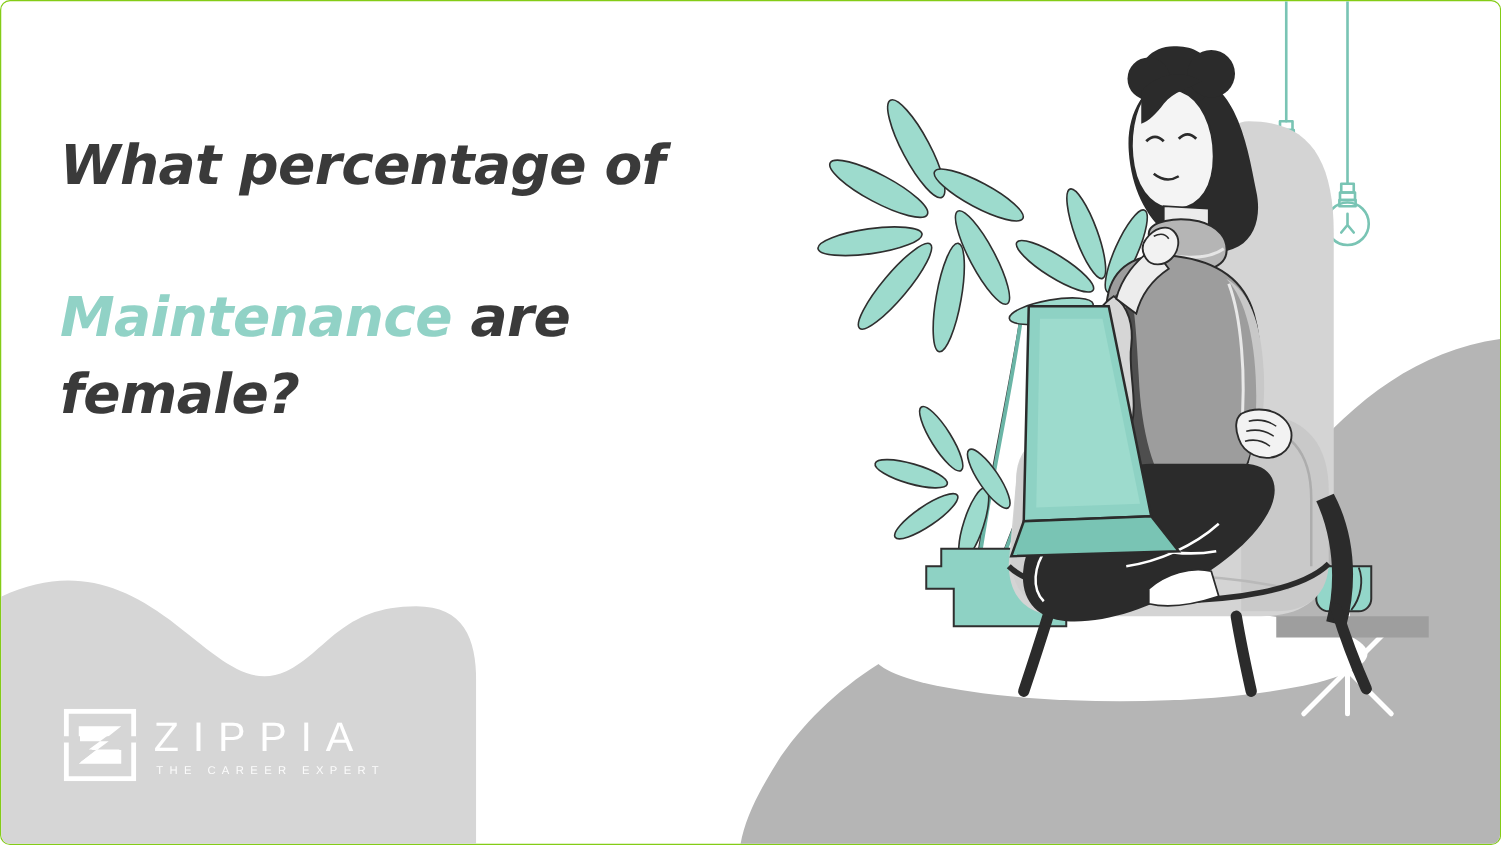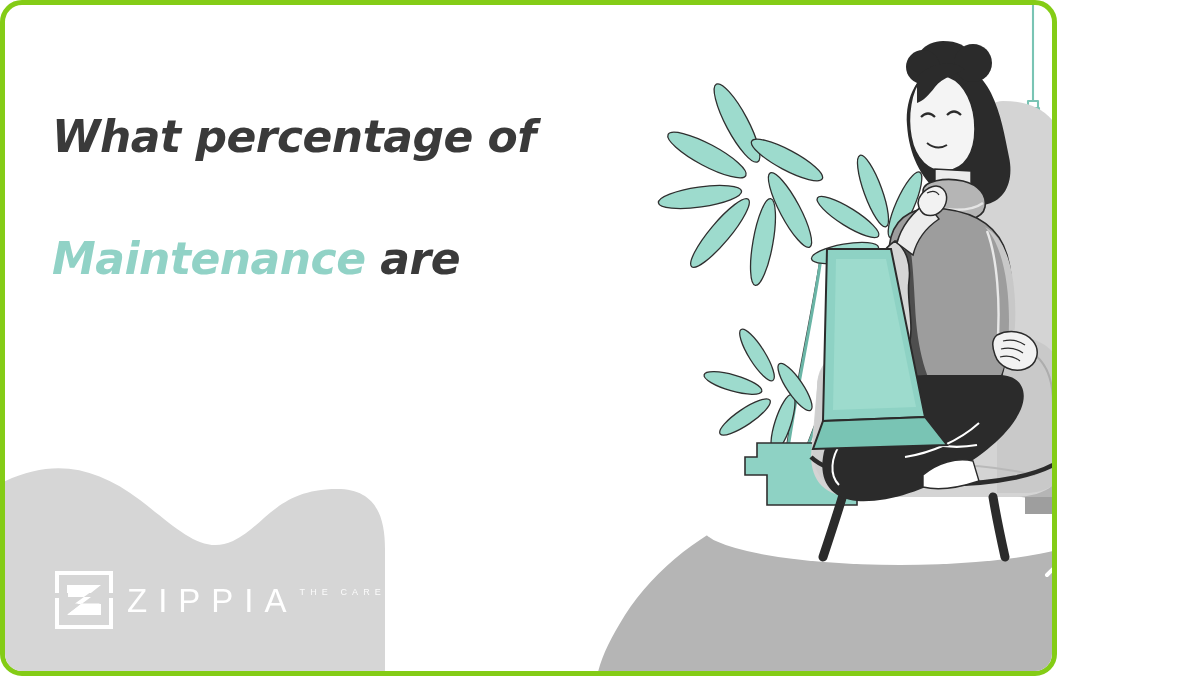--- a/index.html
+++ b/index.html
@@ -1,23 +1,23 @@
 <!DOCTYPE html>
 <html><head>
 <meta charset="utf-8">
 <style>
   html,body{margin:0;padding:0;background:#ffffff;}
   body{width:1201px;height:676px;font-family:"DejaVu Sans",sans-serif;}
 
   #card{
     position:relative;
-    width:1057px;height:676px;
+    width:1201px;height:676px;
     background:#ffffff;
-    border-radius:22px;
-    border:5px solid #84cc16;
+    border-radius:8px;
+    border:1px solid #84cc16;
     overflow:hidden;
     box-sizing:border-box;
   }
 
   
   .blob{position:absolute;}
 
   #blob-left{left:-40px;top:440px;width:420px;height:260px;}
   #blob-right{left:590px;top:250px;width:640px;height:440px;}
 
@@ -28,21 +28,21 @@
     font-style:italic;font-weight:bold;
     font-size:44px;line-height:61px;
     letter-spacing:-0.5px;
     color:#3a3a3a;
   }
   #headline .accent{color:#91d2c6;}
 
   
   #logo{position:absolute;left:50px;top:566px;display:flex;align-items:center;gap:14px;}
   #logo-mark{width:58px;height:58px;flex:none;}
-  #logo-words{display:flex;justify-content:center;padding-top:2px;}
+  #logo-words{display:flex;flex-direction:column;justify-content:center;padding-top:2px;}
   #logo-name{
     font-family:"Liberation Sans",sans-serif;
     font-size:33px;font-weight:400;
     letter-spacing:11px;color:#ffffff;line-height:1.05;
   }
   #logo-tagline{
     font-family:"Liberation Sans",sans-serif;
     font-size:9px;font-weight:400;
     letter-spacing:5.1px;color:#ffffff;opacity:.93;
     margin-top:3px;margin-left:2px;
@@ -65,20 +65,21 @@
 
   <svg class="blob" id="blob-right" viewBox="0 0 640 440" preserveAspectRatio="none">
     <path d="M640,18 C560,18 500,60 450,120 C400,180 340,222 250,232
              C160,242 75,290 30,360 C10,392 0,416 0,440 L640,440 Z" fill="#b5b5b5"></path>
   </svg>
 
   <h1 id="headline">
     <span>What percentage of</span><br>
     <br>
     <span class="accent">Maintenance</span><span> are</span><br>
+    <span>female?</span>
   </h1>
 
   <div id="logo">
     <svg id="logo-mark" viewBox="0 0 58 58">
       <path d="M2,2 H56 V56 H2 Z" fill="none" stroke="#ffffff" stroke-width="4"></path>
       <path d="M12,14 H46 L22,33 H46 L46,44 H12 L36,25 H12 Z" fill="#ffffff"></path>
       <rect x="0" y="22" width="58" height="5" fill="#d6d6d6"></rect>
       <path d="M12,14 H46 L22,33 H46 L46,44 H12 L36,25 H12 Z" fill="#ffffff" opacity="0"></path>
       <path d="M13,15 H44 L20,32.5 H44.5 V43 H13 L36,26 H13 Z" fill="#ffffff"></path>
     </svg>

